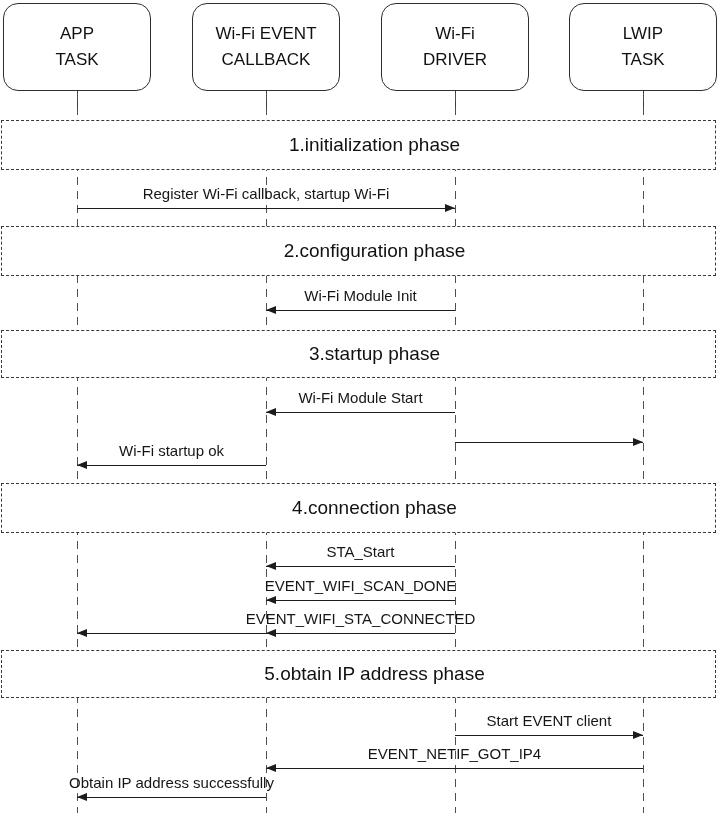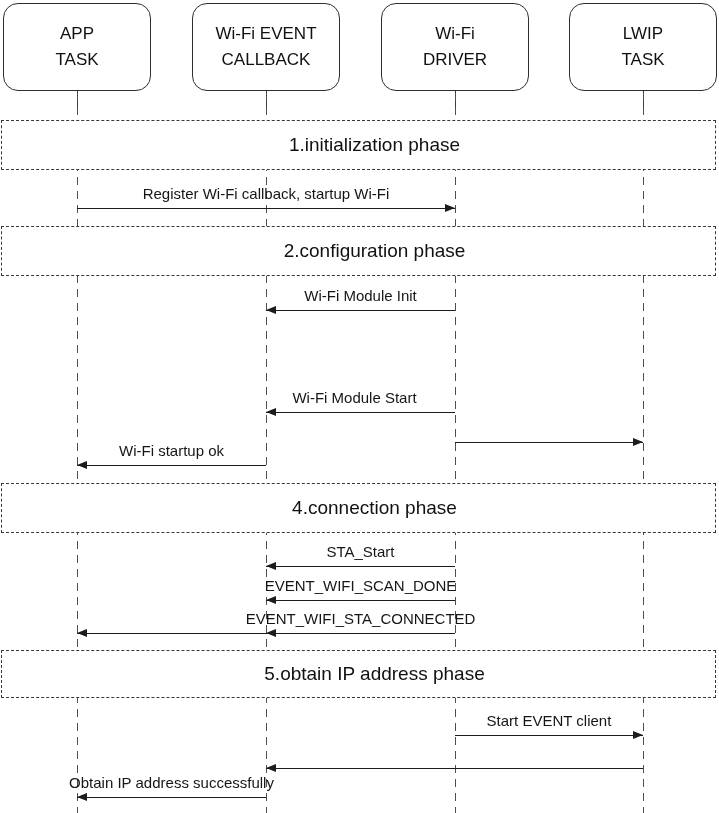--- a/index.html
+++ b/index.html
@@ -136,38 +136,41 @@
   <div class="lifeline" style="left:266px"></div>
   <div class="lifeline" style="left:455px"></div>
   <div class="lifeline" style="left:643px"></div>
 
   <div class="phase" style="top:120px;height:50px">
     <span>1.initialization phase</span>
   </div>
   <div class="phase" style="top:226px;height:50px">
     <span>2.configuration phase</span>
   </div>
+  <div class="phase" style="top:330px;height:48px">
+    <span>3.startup phase</span>
+  </div>
   <div class="phase" style="top:483px;height:50px">
     <span>4.connection phase</span>
   </div>
   <div class="phase" style="top:650px;height:48px">
     <span>5.obtain IP address phase</span>
   </div>
 
   <div class="msg-label" style="left:77px;width:378px;top:185px">Register Wi-Fi callback, startup Wi-Fi</div>
   <div class="arrow" style="left:77px;width:378px;top:208px">
     <span class="head-right"></span>
   </div>
 
   <div class="msg-label" style="left:266px;width:189px;top:287px">Wi-Fi Module Init</div>
   <div class="arrow" style="left:266px;width:189px;top:310px">
     <span class="head-left"></span>
   </div>
 
-  <div class="msg-label" style="left:260px;width:189px;top:389px">Wi-Fi Module Start</div>
+  <div class="msg-label" style="left:266px;width:189px;top:389px">Wi-Fi Module Start</div>
   <div class="arrow" style="left:266px;width:189px;top:412px">
     <span class="head-left"></span>
   </div>
 
   <div class="arrow" style="left:455px;width:188px;top:442px">
     <span class="head-right"></span>
   </div>
 
   <div class="msg-label" style="left:77px;width:189px;top:442px">Wi-Fi startup ok</div>
   <div class="arrow" style="left:77px;width:189px;top:465px">
@@ -191,20 +194,21 @@
   <div class="msg-label" style="left:266px;width:189px;top:610px">EVENT_WIFI_STA_CONNECTED</div>
   <div class="arrow" style="left:266px;width:189px;top:633px">
     <span class="head-left"></span>
   </div>
 
   <div class="msg-label" style="left:455px;width:188px;top:712px">Start EVENT client</div>
   <div class="arrow" style="left:455px;width:188px;top:735px">
     <span class="head-right"></span>
   </div>
 
+  <div class="msg-label" style="left:266px;width:377px;top:745px">EVENT_NETIF_GOT_IP4</div>
   <div class="arrow" style="left:266px;width:377px;top:768px">
     <span class="head-left"></span>
   </div>
 
   <div class="msg-label" style="left:77px;width:189px;top:774px">Obtain IP address successfully</div>
   <div class="arrow" style="left:77px;width:189px;top:797px">
     <span class="head-left"></span>
   </div>
 
 </div>

